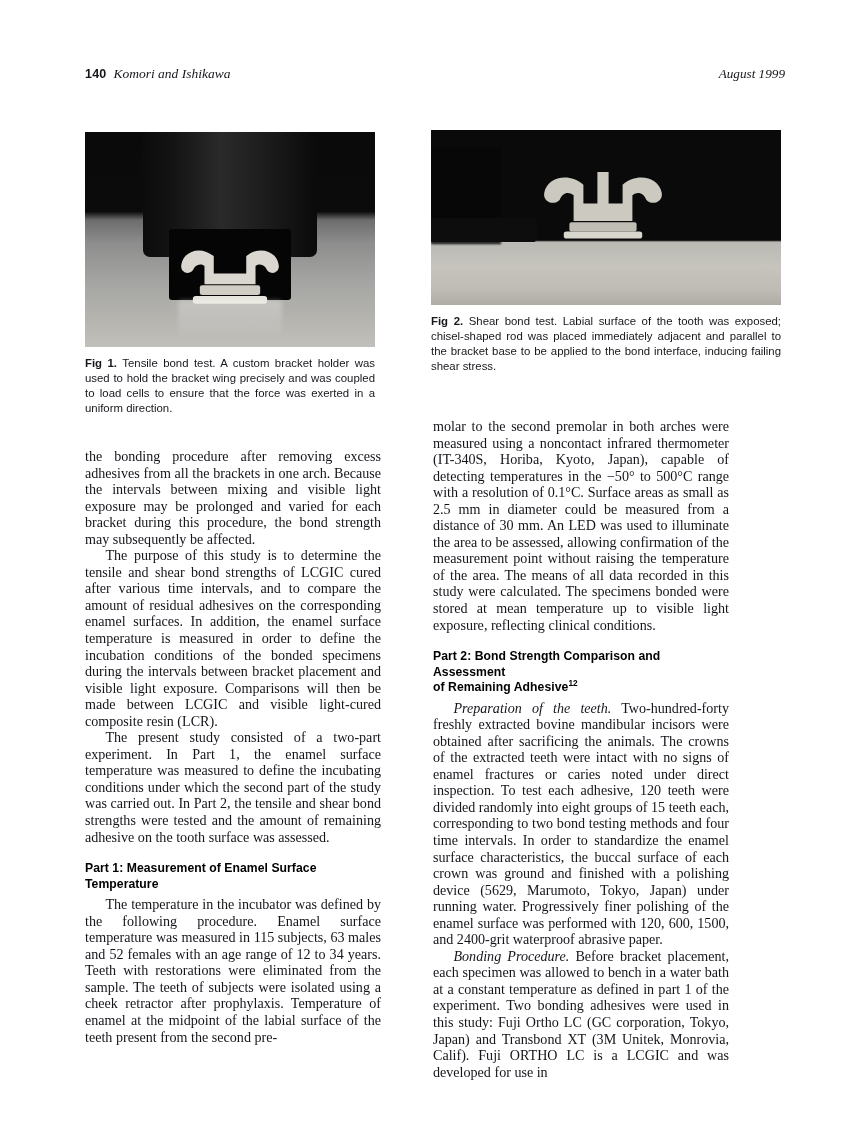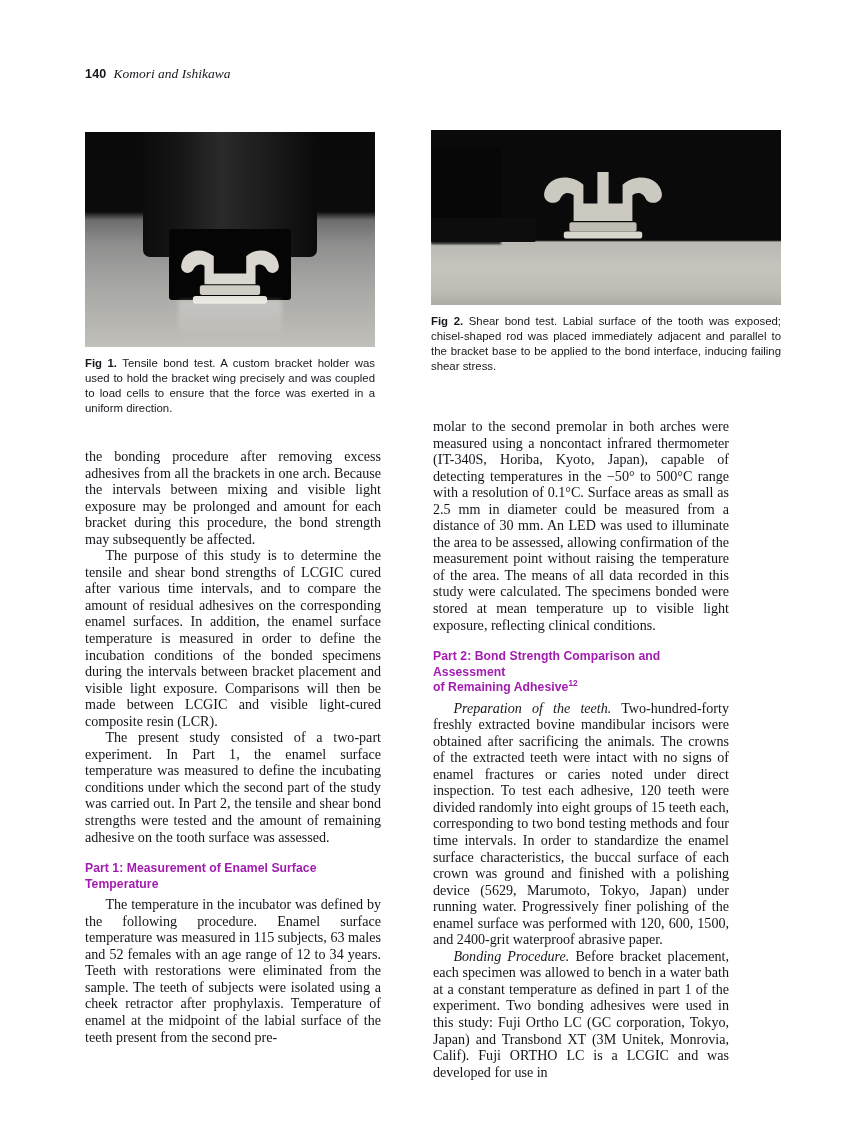--- a/index.html
+++ b/index.html
@@ -112,21 +112,21 @@
   .col p.noindent { text-indent: 0; }
 
   .sec-head {
     font-family: "Liberation Sans", sans-serif;
     font-weight: bold;
     font-size: 12.2px;
     line-height: 15.5px;
     letter-spacing: 0.05px;
     margin: 15px 0 5px 0;
     text-align: left;
-    color: #a21caf;
+    color: #000000;
   }
   .sec-head.tight { margin-top: 16px; margin-bottom: 4px; }
 
   .run-in {
     font-style: italic;
   }
   sup {
     font-size: 0.68em;
     vertical-align: super;
     line-height: 0;
@@ -204,20 +204,21 @@
 </head>
 <body>
 
 <div class="page">
 
   <div class="running-head">
     <div class="rh-left">
       <span class="rh-folio">140</span><span class="rh-authors">Komori and Ishikawa</span>
     </div>
     <div class="rh-right">
+      <span class="rh-date">August 1999</span>
     </div>
   </div>
 
   <div class="fig-wrap" id="fig1-wrap">
     <div class="fig-img" id="fig1-img">
       <div class="photo-bg-1"></div>
       <div class="photo-holder-1"></div>
       <div class="photo-slot-1"></div>
       <div class="bracket-1">
         <svg viewBox="0 0 100 72" preserveAspectRatio="none" aria-hidden="true">
@@ -251,21 +252,21 @@
         </svg>
       </div>
     </div>
     <div class="fig-caption">
       <span class="cap-label">Fig 2.</span>
       <span>Shear bond test. Labial surface of the tooth was exposed; chisel-shaped rod was placed immediately adjacent and parallel to the bracket base to be applied to the bond interface, inducing failing shear stress.</span>
     </div>
   </div>
 
   <div class="col" id="col-left">
-    <p class="noindent">the bonding procedure after removing excess adhesives from all the brackets in one arch. Because the intervals between mixing and visible light exposure may be prolonged and amount for each bracket during this procedure, the bond strength may subsequently be affected.</p>
+    <p class="noindent">the bonding procedure after removing excess adhesives from all the brackets in one arch. Because the intervals between mixing and visible light exposure may be prolonged and varied for each bracket during this procedure, the bond strength may subsequently be affected.</p>
     <p>The purpose of this study is to determine the tensile and shear bond strengths of LCGIC cured after various time intervals, and to compare the amount of residual adhesives on the corresponding enamel surfaces. In addition, the enamel surface temperature is measured in order to define the incubation conditions of the bonded specimens during the intervals between bracket placement and visible light exposure. Comparisons will then be made between LCGIC and visible light-cured composite resin (LCR).</p>
 
     <p>The present study consisted of a two-part experiment. In Part 1, the enamel surface temperature was measured to define the incubating conditions under which the second part of the study was carried out. In Part 2, the tensile and shear bond strengths were tested and the amount of remaining adhesive on the tooth surface was assessed.</p>
 
     <div class="sec-head tight">Part 1: Measurement of Enamel Surface Temperature</div>
     <p>The temperature in the incubator was defined by the following procedure. Enamel surface temperature was measured in 115 subjects, 63 males and 52 females with an age range of 12 to 34 years. Teeth with restorations were eliminated from the sample. The teeth of subjects were isolated using a cheek retractor after prophylaxis. Temperature of enamel at the midpoint of the labial surface of the teeth present from the second pre-</p>
   </div>
 
   <div class="col" id="col-right">
     <p class="noindent">molar to the second premolar in both arches were measured using a noncontact infrared thermometer (IT-340S, Horiba, Kyoto, Japan), capable of detecting temperatures in the −50° to 500°C range with a resolution of 0.1°C. Surface areas as small as 2.5 mm in diameter could be measured from a distance of 30 mm. An LED was used to illuminate the area to be assessed, allowing confirmation of the measurement point without raising the temperature of the area. The means of all data recorded in this study were calculated. The specimens bonded were stored at mean temperature up to visible light exposure, reflecting clinical conditions.</p>

